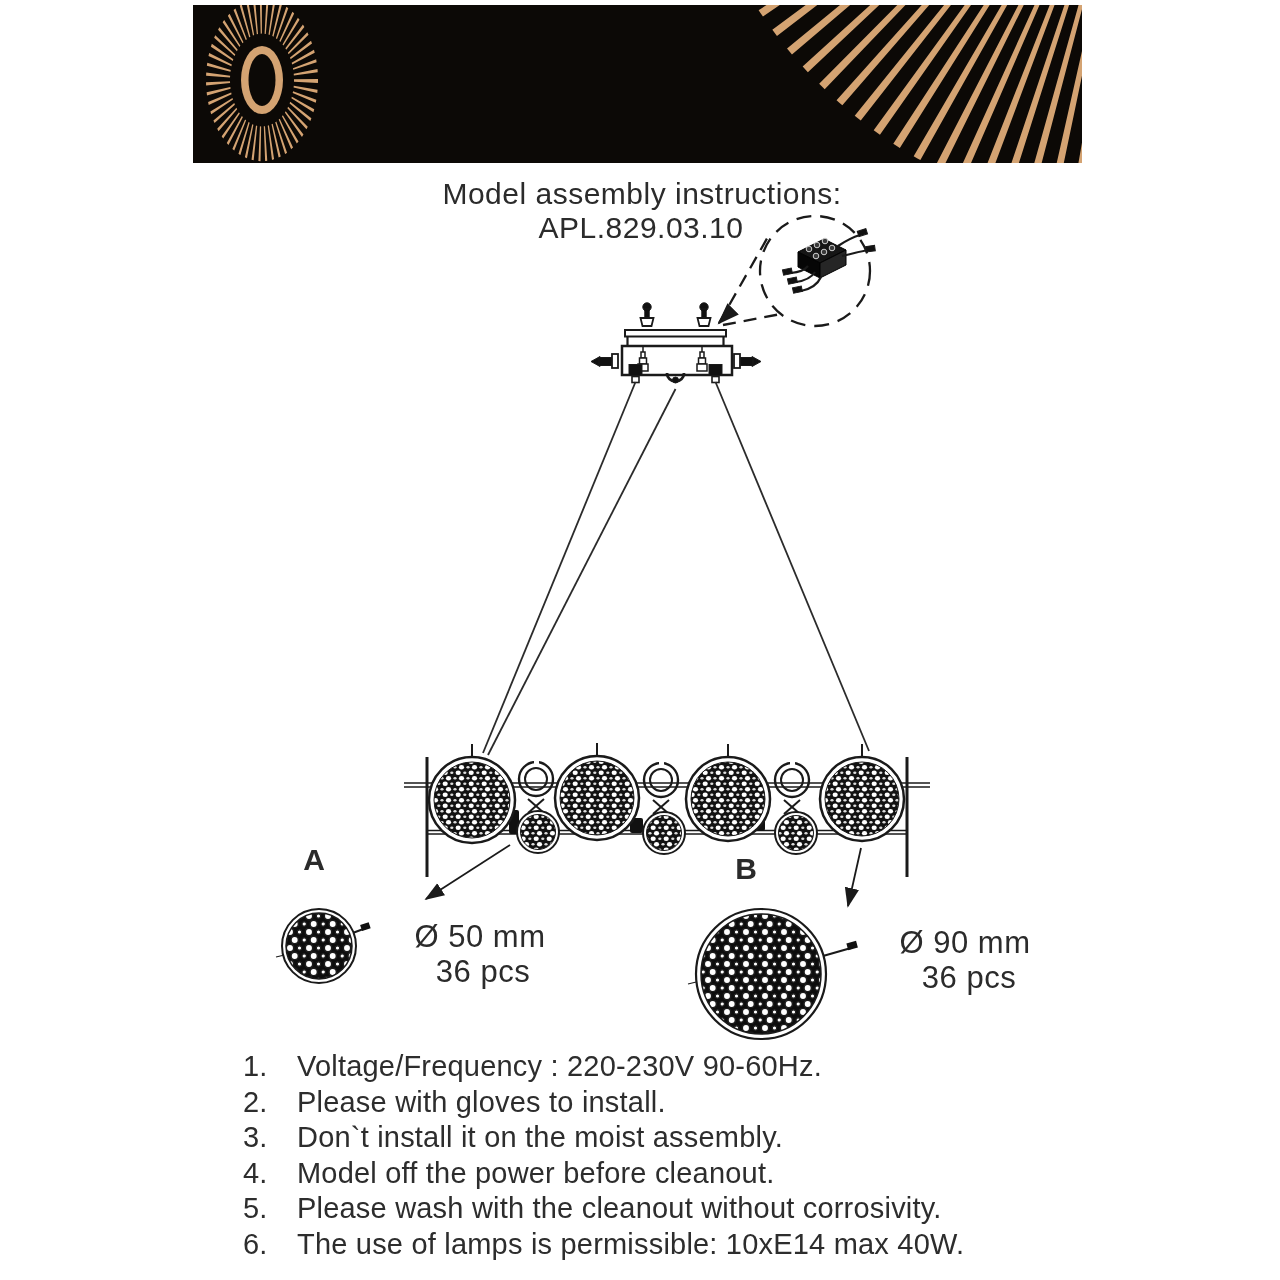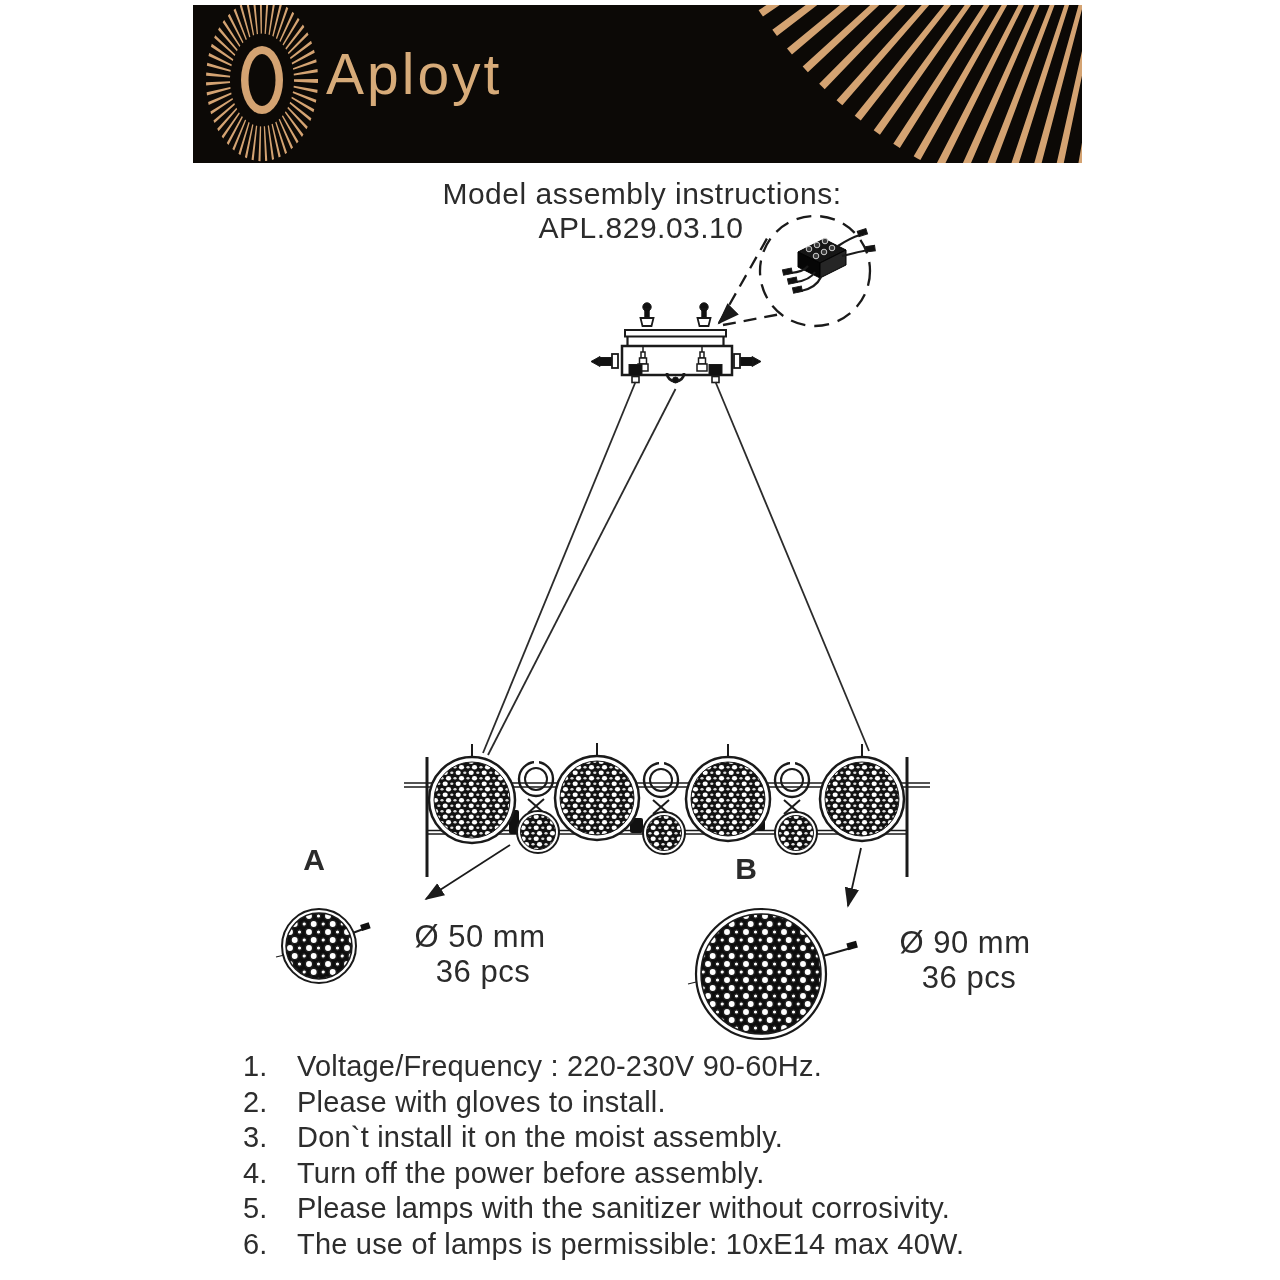--- a/index.html
+++ b/index.html
@@ -35,21 +35,20 @@
     </g>
 
     <g transform="translate(69,75)">
       <g transform="scale(1,1.45)">
         <circle r="44" fill="none" stroke="#d4a372" stroke-width="24" stroke-dasharray="1.7 3.7"></circle>
       </g>
       <ellipse rx="21" ry="34" fill="#d4a372"></ellipse>
       <ellipse rx="13.5" ry="26" fill="#0c0906"></ellipse>
     </g>
   </svg>
-  <div class="brand">Aployt</div>
 </div>
 
 <svg class="diagram" viewBox="0 0 1280 1280">
   <defs>
     <pattern id="crysS" width="13" height="11" patternUnits="userSpaceOnUse">
       <rect width="13" height="11" fill="#121212"></rect>
       <ellipse cx="3.2" cy="2.8" rx="2.6" ry="2.2" fill="#fff"></ellipse>
       <ellipse cx="9.8" cy="2.8" rx="1.6" ry="1.3" fill="#fff" opacity=".85"></ellipse>
       <ellipse cx="6.5" cy="8.2" rx="2.6" ry="2.2" fill="#fff"></ellipse>
       <ellipse cx="0" cy="8.2" rx="1.6" ry="1.3" fill="#fff" opacity=".85"></ellipse>
@@ -249,23 +248,23 @@
   <div class="instr-row">
     <span class="instr-num">2.</span>
     <span class="instr-text">Please with gloves to install.</span>
   </div>
   <div class="instr-row">
     <span class="instr-num">3.</span>
     <span class="instr-text">Don`t install it on the moist assembly.</span>
   </div>
   <div class="instr-row">
     <span class="instr-num">4.</span>
-    <span class="instr-text">Turn off the power before assembly.</span>
+    <span class="instr-text">Model off the power before cleanout.</span>
   </div>
   <div class="instr-row">
     <span class="instr-num">5.</span>
-    <span class="instr-text">Please lamps with the sanitizer without corrosivity.</span>
+    <span class="instr-text">Please wash with the cleanout without corrosivity.</span>
   </div>
   <div class="instr-row">
     <span class="instr-num">6.</span>
     <span class="instr-text">The use of lamps is permissible: 10xE14 max 40W.</span>
   </div>
 </div>
 
 </body></html>

